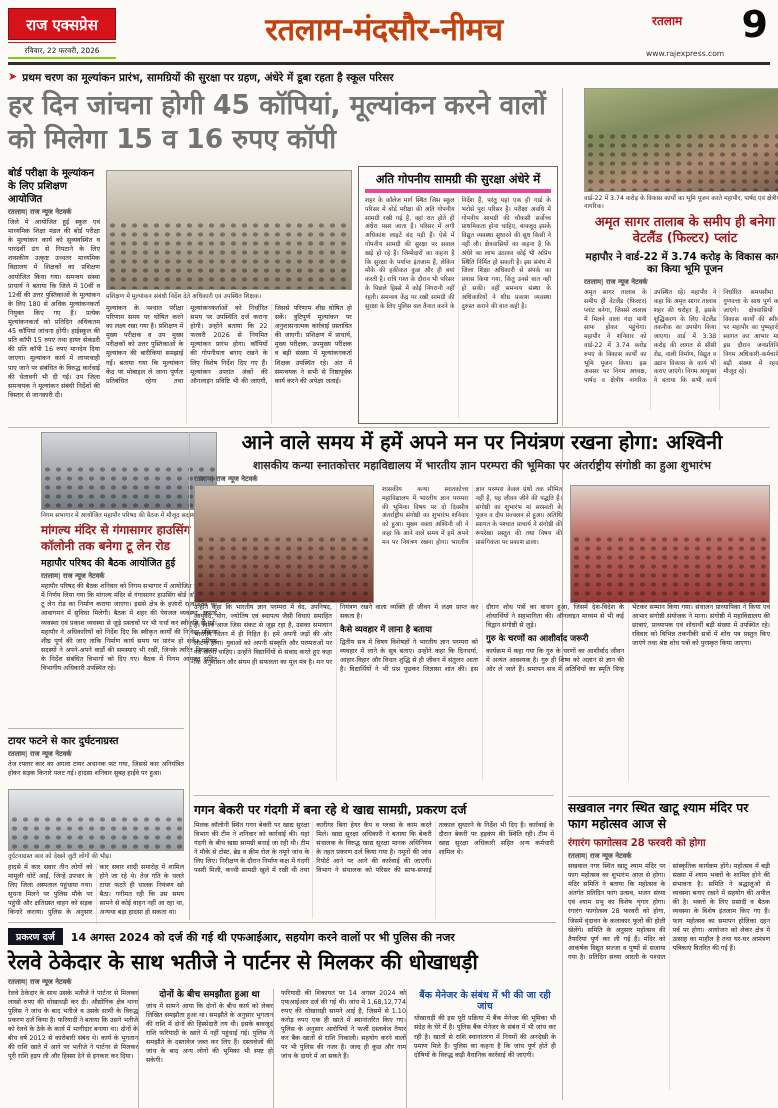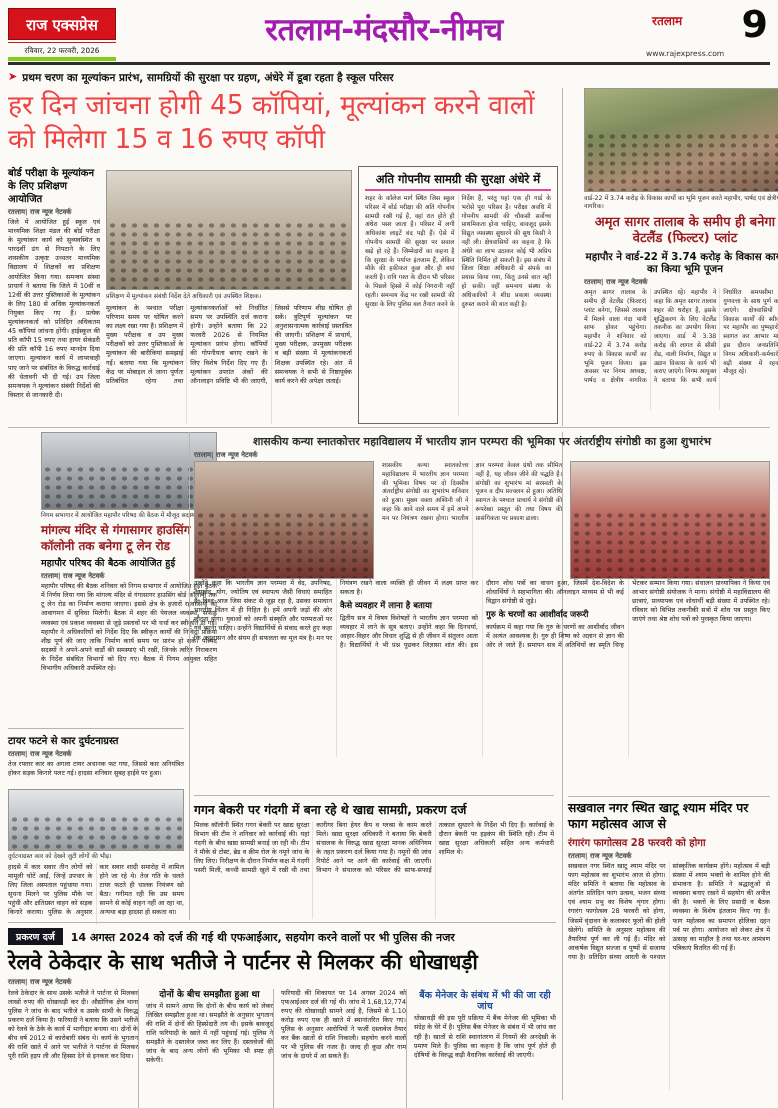--- a/index.html
+++ b/index.html
@@ -28,45 +28,45 @@
   .ph-bhoomi    { background:linear-gradient(165deg,#a8b07e 0%,#7f8a5c 35%,#ad8c74 68%,#7c5f4e 100%); }
   .ph-lamp      { background:linear-gradient(180deg,#cdbcab 0%,#a07a69 52%,#73352f 100%); }
   .ph-crowdred  { background:linear-gradient(180deg,#e0cfc6 0%,#bb6c63 45%,#973a37 100%); }
   .ph-meeting   { background:linear-gradient(180deg,#d3d6da 0%,#a7abb1 50%,#777b82 100%); }
   .ph-car       { background:linear-gradient(180deg,#e4e7ea 0%,#bcc0c5 55%,#969ca2 100%); }
 
   .masthead-logo {
     background:#d6121b; border:1px solid #8e0b11; color:#fff;
     font-weight:bold; font-size:15px; display:flex; align-items:center; justify-content:center;
   }
-  .masthead-title { font-weight:800; font-size:31px; letter-spacing:-.5px; color:#a21caf; text-align:center; line-height:1.1; }
+  .masthead-title { font-weight:800; font-size:31px; letter-spacing:-.5px; color:#c2410c; text-align:center; line-height:1.1; }
   .kicker { display:flex; align-items:center; gap:5px; font-weight:bold; font-size:10.5px; color:#141414; }
   .kicker .arrow { color:#d6121b; font-size:11px; line-height:1; }
-  .lead-hl { font-weight:400; font-size:26.5px; line-height:1.28; color:#ef4444; }
+  .lead-hl { font-weight:700; font-size:26.5px; line-height:1.28; color:#737373; }
   .hl-maroon { color:#9a1b1e; font-weight:800; text-align:center; }
   .hl-black  { color:#0d0d0d; font-weight:800; }
   .subhead-b { font-weight:bold; color:#111; text-align:center; }
   .secret-box { border:1px solid #6d6a63; padding:4px 6px; background:#fcfbf8; }
   .secret-box h3 { font-size:11.5px; font-weight:800; text-align:center; color:#101010;
-                   border-bottom:2px solid #ec4899; padding-bottom:3px; margin-bottom:3px; }
+                   border-bottom:4px solid #ec4899; padding-bottom:3px; margin-bottom:3px; }
   .crosshead { font-size:8.4px; font-weight:800; color:#101010; margin:3px 0 2px; }
   .badge { background:#14141f; color:#fff; font-size:9.5px; font-weight:bold; padding:2px 8px; display:inline-block; }
   .strap { font-weight:800; font-size:11px; color:#101010; }
   .box-head { font-size:9px; font-weight:700; text-align:center; color:#0d0d0d; margin-bottom:2px; line-height:1.25; }
   .box-head.blue { color:#1f4e9c; font-size:9.5px; }
   .rail-col { border-left:1px solid #b9b5ad; padding-left:7px; }
   .rail-col.first { border-left:none; padding-left:0; }
 </style>
 </head>
 <body>
 
 <div class="page">
 
   <div class="abs masthead-logo" style="left:8px;top:8px;width:108px;height:32px;">राज एक्सप्रेस</div>
-  <div class="abs" style="left:8px;top:42px;width:108px;text-align:center;font-size:7.3px;border-top:1px solid #d6121b;border-bottom:4px solid #84cc16;padding:2px 0;">रविवार, 22 फरवरी, 2026</div>
+  <div class="abs" style="left:8px;top:42px;width:108px;text-align:center;font-size:7.3px;border-top:1px solid #d6121b;border-bottom:2px solid #84cc16;padding:2px 0;">रविवार, 22 फरवरी, 2026</div>
 
   <div class="abs masthead-title" style="left:130px;right:140px;top:12px;">रतलाम-मंदसौर-नीमच</div>
 
   <div class="abs" style="right:8px;top:6px;width:124px;height:54px;">
     <div class="abs" style="left:6px;top:6px;font-size:12px;font-weight:800;color:#c1121a;">रतलाम</div>
     <div class="abs" style="right:2px;top:-4px;font-size:38px;font-weight:800;color:#0b0b0b;">9</div>
     <div class="abs" style="left:0;bottom:2px;font-size:7.6px;color:#333;">www.rajexpress.com</div>
   </div>
 
   <div class="abs" style="left:8px;right:8px;top:62px;height:2.5px;background:#2d2d2d;"></div>
@@ -122,20 +122,21 @@
     <div class="bt" style="height:27px;">तेज रफ्तार कार का अगला टायर अचानक फट गया, जिससे कार अनियंत्रित होकर सड़क किनारे पलट गई। हादसा शनिवार सुबह हाईवे पर हुआ।</div>
     <div class="photo ph-car" style="width:176px;height:62px;margin-top:2px;"></div>
     <div class="cap" style="height:9px;overflow:hidden;margin-top:1px;">दुर्घटनाग्रस्त कार को देखने जुटी लोगों की भीड़।</div>
     <div class="bt cols-2" style="height:62px;margin-top:2px;">हादसे में कार सवार तीन लोगों को मामूली चोटें आईं, जिन्हें उपचार के लिए जिला अस्पताल पहुंचाया गया। सूचना मिलने पर पुलिस मौके पर पहुंची और क्षतिग्रस्त वाहन को सड़क किनारे कराया। पुलिस के अनुसार कार सवार शादी समारोह में शामिल होने जा रहे थे। तेज गति के चलते टायर फटते ही चालक नियंत्रण खो बैठा। गनीमत रही कि उस समय सामने से कोई वाहन नहीं आ रहा था, अन्यथा बड़ा हादसा हो सकता था।</div>
   </div>
 
   <div class="vrule" style="left:189px;top:432px;height:488px;"></div>
   <div class="vrule" style="left:562px;top:432px;height:668px;"></div>
 
   <div class="abs" style="left:194px;top:430px;width:576px;">
+    <div class="hl-black" style="font-size:20px;text-align:center;line-height:1.2;">आने वाले समय में हमें अपने मन पर नियंत्रण रखना होगा: अश्विनी</div>
     <div style="font-size:11px;font-weight:600;color:#2e2e2e;text-align:center;margin-top:3px;">शासकीय कन्या स्नातकोत्तर महाविद्यालय में भारतीय ज्ञान परम्परा की भूमिका पर अंतर्राष्ट्रीय संगोष्ठी का हुआ शुभारंभ</div>
     <div class="byline">रतलाम| राज न्यूज नेटवर्क</div>
     <div style="display:flex;gap:8px;margin-top:2px;">
       <div class="photo ph-lamp" style="width:180px;height:118px;flex:none;"></div>
       <div class="bt cols-2" style="width:180px;height:118px;flex:none;font-size:6.2px;">शासकीय कन्या स्नातकोत्तर महाविद्यालय में भारतीय ज्ञान परम्परा की भूमिका विषय पर दो दिवसीय अंतर्राष्ट्रीय संगोष्ठी का शुभारंभ शनिवार को हुआ। मुख्य वक्ता अश्विनी जी ने कहा कि आने वाले समय में हमें अपने मन पर नियंत्रण रखना होगा। भारतीय ज्ञान परम्परा केवल ग्रंथों तक सीमित नहीं है, यह जीवन जीने की पद्धति है। संगोष्ठी का शुभारंभ मां सरस्वती के पूजन व दीप प्रज्वलन से हुआ। अतिथि स्वागत के पश्चात प्राचार्य ने संगोष्ठी की रूपरेखा प्रस्तुत की तथा विषय की प्रासंगिकता पर प्रकाश डाला।</div>
       <div class="photo ph-crowdred" style="width:200px;height:118px;flex:none;"></div>
     </div>
     <div class="bt cols-4" style="width:576px;height:178px;">
       <p style="margin-bottom:3px;">उन्होंने कहा कि भारतीय ज्ञान परम्परा में वेद, उपनिषद, आयुर्वेद, योग, ज्योतिष एवं स्थापत्य जैसी विधाएं समाहित हैं। विश्व आज जिस संकट से जूझ रहा है, उसका समाधान भारतीय चिंतन में ही निहित है। हमें अपनी जड़ों की ओर लौटना होगा। युवाओं को अपनी संस्कृति और परम्पराओं पर गर्व करना चाहिए। उन्होंने विद्यार्थियों से संवाद करते हुए कहा कि अनुशासन और संयम ही सफलता का मूल मंत्र है। मन पर नियंत्रण रखने वाला व्यक्ति ही जीवन में लक्ष्य प्राप्त कर सकता है।</p>
       <h5 class="crosshead">कैसे व्यवहार में लाना है बताया</h5>

